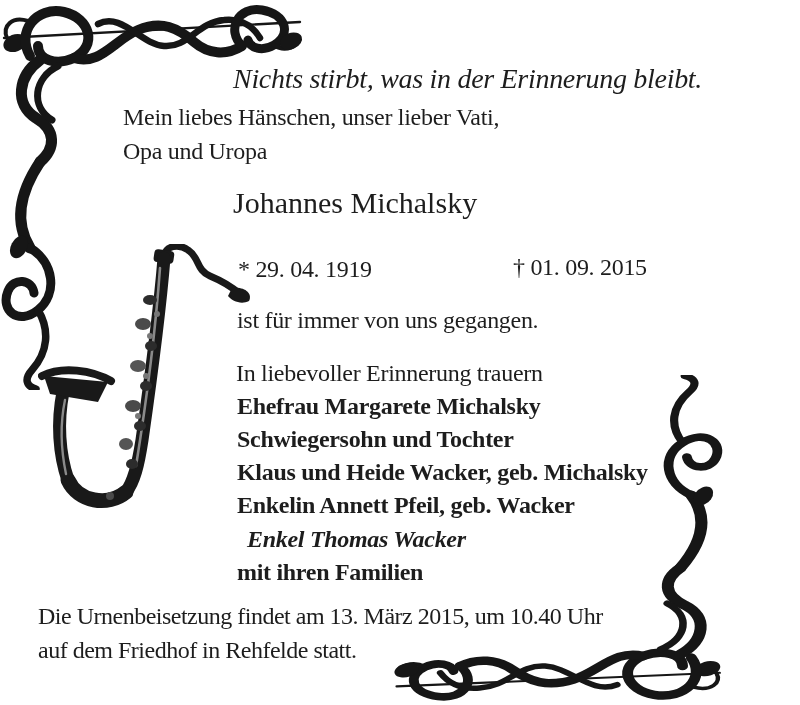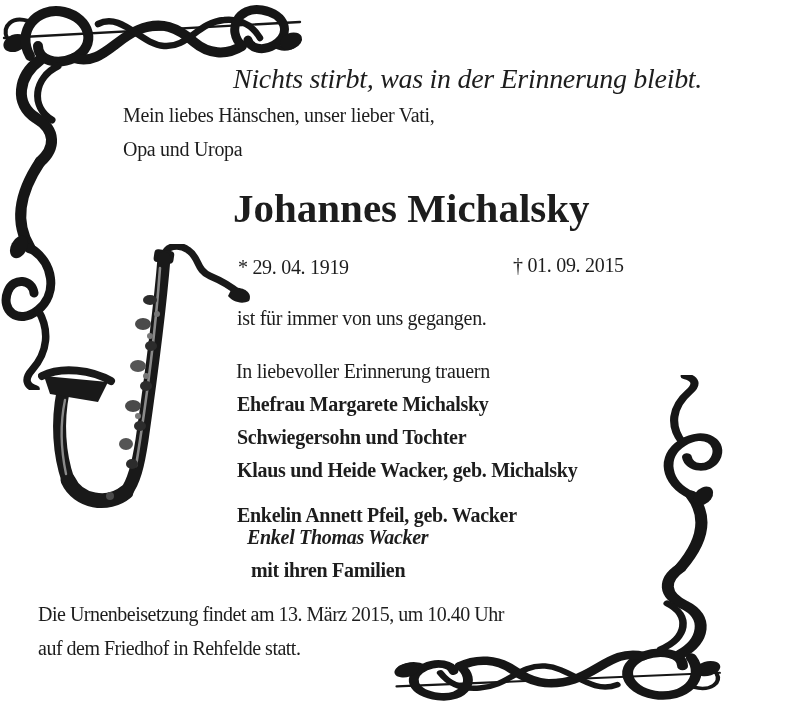--- a/index.html
+++ b/index.html
@@ -6,22 +6,22 @@
   #notice{
     position:relative;
     width:724px;height:705px;
     background:#ffffff;
     overflow:hidden;
     font-family:"Liberation Serif","DejaVu Serif",serif;
     color:#1d1d1d;
   }
   .t{position:absolute;white-space:nowrap;line-height:1.12;letter-spacing:-0.3px;}
   .epitaph{font-style:italic;font-size:28px;}
-  .body28{font-size:20px;}
-  .name{font-size:41px;font-weight:bold;letter-spacing:0px;}
+  .body28{font-size:24px;}
+  .name{font-size:30px;font-weight:normal;letter-spacing:0px;}
   .mourner .b{font-weight:bold;}
   .mourner .r{font-weight:bold;}
   svg{position:absolute;display:block;}
   .orn-br{transform:rotate(180deg);}
 </style>
 </head>
 <body>
 
 <div id="notice">
 
@@ -122,26 +122,26 @@
 
   <div class="t body28 mourner" style="left:237px;top:393px;">
     <span class="b">Ehefrau Margarete Michalsky</span><span class="r"></span>
   </div>
   <div class="t body28 mourner" style="left:237px;top:426px;">
     <span class="b">Schwiegersohn und Tochter</span><span class="r"></span>
   </div>
   <div class="t body28 mourner" style="left:237px;top:459px;">
     <span class="b">Klaus und Heide Wacker,</span><span class="r"> geb. Michalsky</span>
   </div>
-  <div class="t body28 mourner" style="left:237px;top:504px;">
+  <div class="t body28 mourner" style="left:237px;top:492px;">
     <span class="b">Enkelin Annett Pfeil,</span><span class="r"> geb. Wacker</span>
   </div>
   <div class="t body28 mourner" style="left:247px;top:526px;font-style:italic;">
     <span class="b">Enkel Thomas Wacker</span><span class="r"></span>
   </div>
-  <div class="t body28 mourner" style="left:237px;top:559px;margin-left:14px;">
+  <div class="t body28 mourner" style="left:237px;top:559px;">
     <span class="b">mit ihren Familien</span><span class="r"></span>
   </div>
 
   <div class="t body28" style="left:38px;top:603px;letter-spacing:-0.5px;">Die Urnenbeisetzung findet am 13. März 2015, um 10.40 Uhr</div>
   <div class="t body28" style="left:38px;top:637px;letter-spacing:-0.5px;">auf dem Friedhof in Rehfelde statt.</div>
 
 </div>
 
 </body></html>

